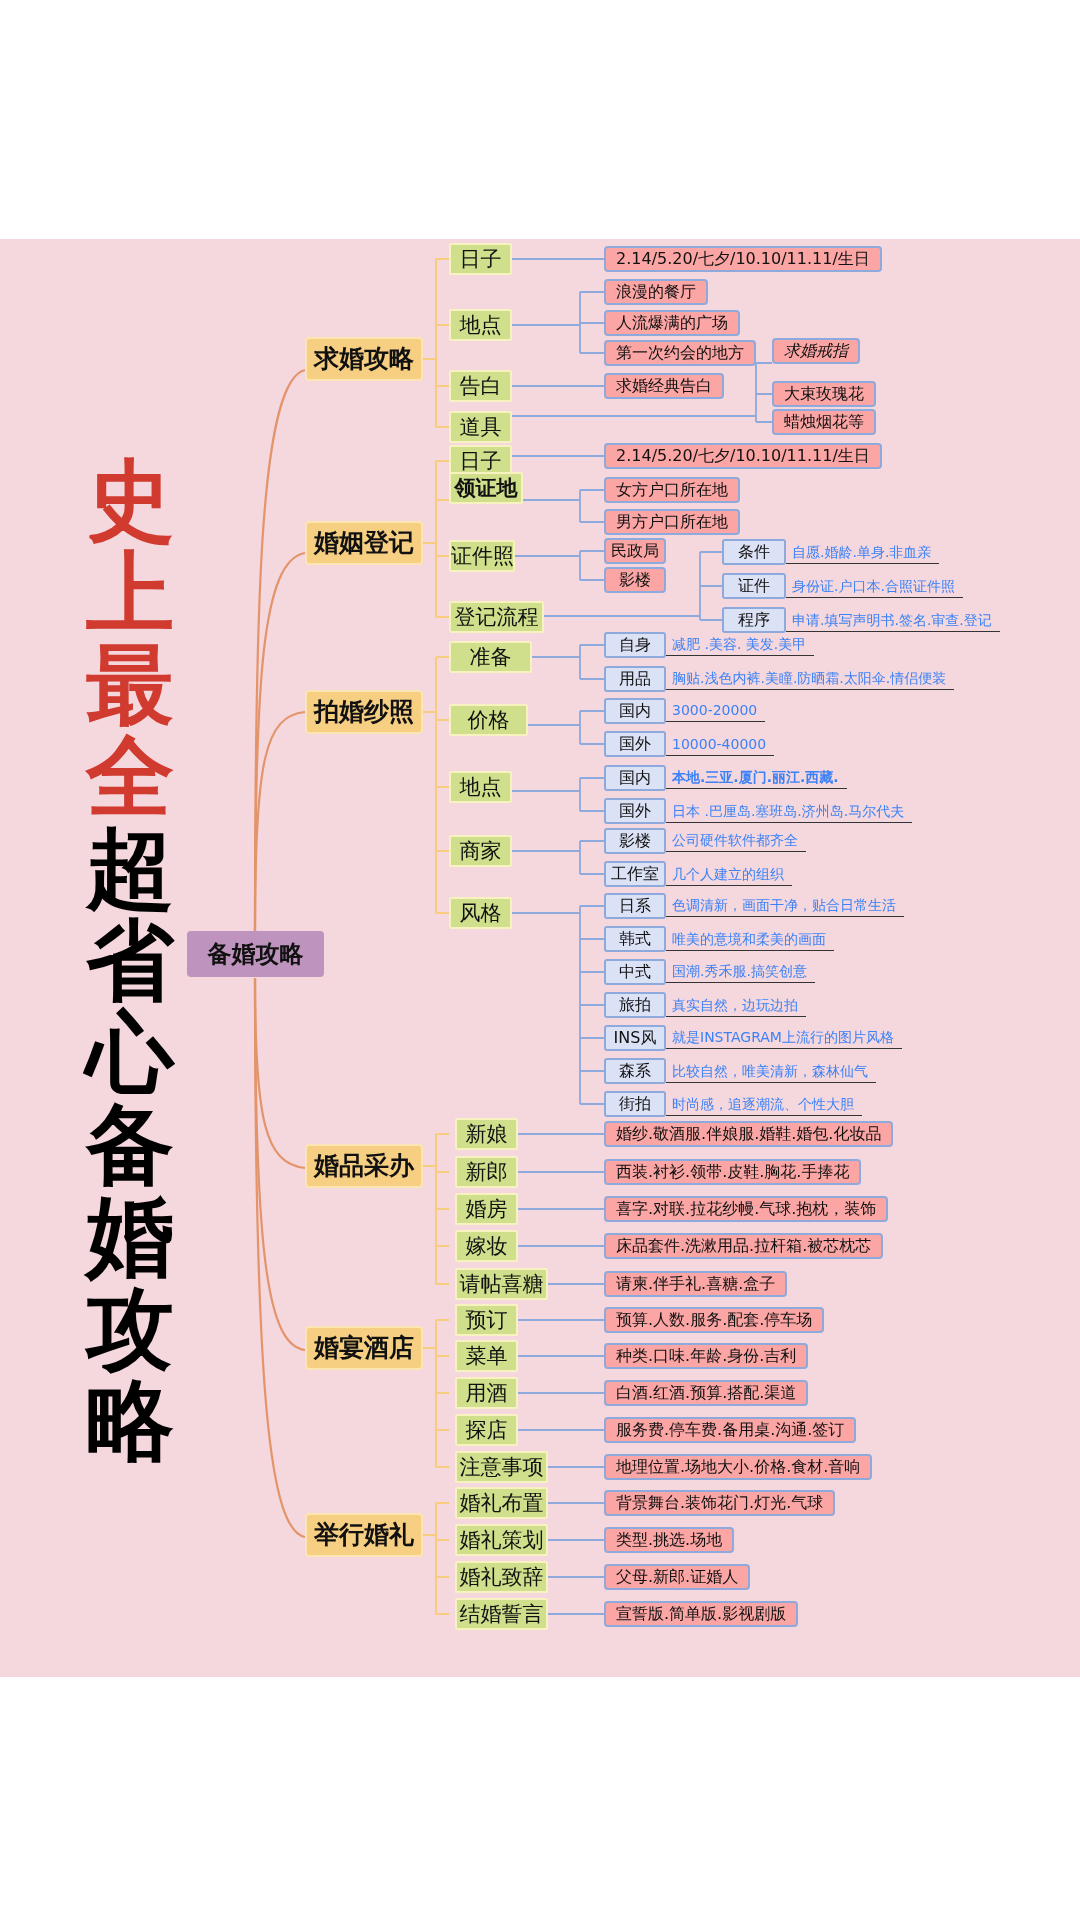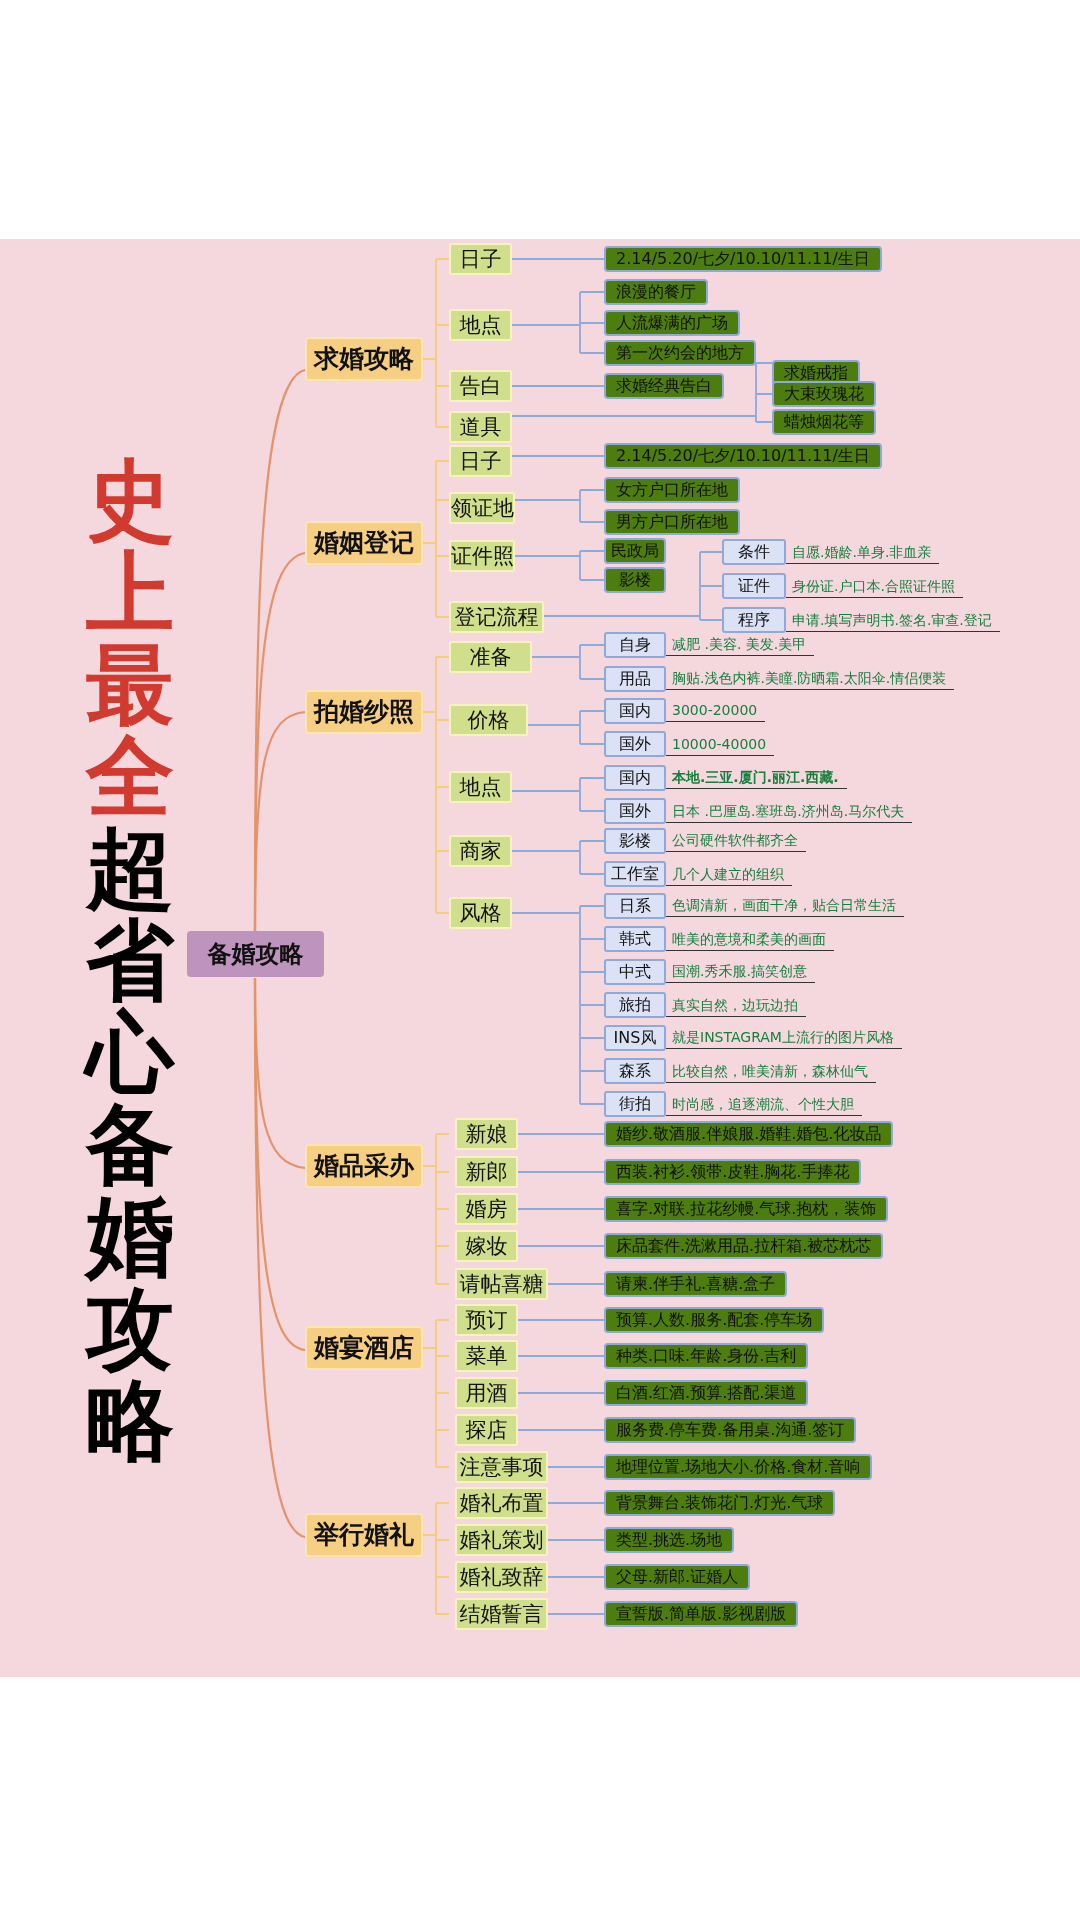--- a/index.html
+++ b/index.html
@@ -9,25 +9,25 @@
   svg.links { position:absolute; left:0; top:0; width:1080px; height:1920px; }
   .title-col { position:absolute; left:80px; top:455px; width:100px; }
   .title-char { display:block; font-size:88px; font-weight:bold; line-height:92px; text-align:center; }
   .node { position:absolute; box-sizing:border-box; white-space:nowrap; color:#111; }
   .root { background:#be93bd; border-radius:4px; font-size:24px; font-weight:bold; text-align:center;
           line-height:46px; height:46px; }
   .l1 { background:#f7cf82; border:2px solid #fbe6b3; border-radius:4px; font-size:25px; font-weight:bold;
         text-align:center; height:44px; line-height:40px; }
   .l2 { background:#cfdf8b; border:2px solid #f7f2c0; border-radius:2px; font-size:21px;
         text-align:center; height:32px; line-height:28px; }
-  .leaf { background:#4d7c0f; border:2px solid #8ea9db; border-radius:4px; font-size:16px;
+  .leaf { background:#fca5a5; border:2px solid #8ea9db; border-radius:4px; font-size:16px;
           height:26px; line-height:22px; padding:0 10px; }
   .tag { background:#dbe2f6; border:2px solid #8ea9db; border-radius:3px; font-size:16px;
          height:26px; line-height:22px; text-align:center; }
-  .note { position:absolute; font-size:14px; line-height:20px; white-space:nowrap; color:#15803d;
+  .note { position:absolute; font-size:14px; line-height:20px; white-space:nowrap; color:#3b82f6;
           border-bottom:1.5px solid #333; padding:0 8px 1px 6px; }
 </style>
 </head>
 <body>
 
 <div class="canvas"></div>
 
 <svg class="links" xmlns="http://www.w3.org/2000/svg">
   <g fill="none" stroke="#e3946a" stroke-width="2.2">
     <path d="M255,931 C255,600 260,380 305,370"></path>
@@ -88,21 +88,21 @@
 <div class="node l1" style="left:305px;top:1144px;width:118px;">婚品采办</div>
 <div class="node l1" style="left:305px;top:1326px;width:118px;">婚宴酒店</div>
 <div class="node l1" style="left:305px;top:1513px;width:118px;">举行婚礼</div>
 
 <div class="node l2" style="left:449px;top:243px;width:63px;">日子</div>
 <div class="node l2" style="left:449px;top:309px;width:63px;">地点</div>
 <div class="node l2" style="left:449px;top:370px;width:63px;">告白</div>
 <div class="node l2" style="left:449px;top:411px;width:63px;">道具</div>
 
 <div class="node l2" style="left:449px;top:445px;width:63px;">日子</div>
-<div class="node l2" style="left:449px;top:492px;width:66px;">领证地</div>
+<div class="node l2" style="left:449px;top:472px;width:74px;font-weight:bold;">领证地</div>
 <div class="node l2" style="left:449px;top:540px;width:66px;">证件照</div>
 <div class="node l2" style="left:449px;top:601px;width:95px;">登记流程</div>
 
 <div class="node l2" style="left:449px;top:641px;width:83px;">准备</div>
 <div class="node l2" style="left:449px;top:704px;width:79px;">价格</div>
 <div class="node l2" style="left:449px;top:771px;width:63px;">地点</div>
 <div class="node l2" style="left:449px;top:835px;width:63px;">商家</div>
 <div class="node l2" style="left:449px;top:897px;width:63px;">风格</div>
 
 <div class="node l2" style="left:455px;top:1118px;width:63px;">新娘</div>
@@ -120,21 +120,21 @@
 <div class="node l2" style="left:455px;top:1487px;width:93px;">婚礼布置</div>
 <div class="node l2" style="left:455px;top:1524px;width:93px;">婚礼策划</div>
 <div class="node l2" style="left:455px;top:1561px;width:93px;">婚礼致辞</div>
 <div class="node l2" style="left:455px;top:1598px;width:93px;">结婚誓言</div>
 
 <div class="node leaf" style="left:604px;top:246px;">2.14/5.20/七夕/10.10/11.11/生日</div>
 <div class="node leaf" style="left:604px;top:279px;">浪漫的餐厅</div>
 <div class="node leaf" style="left:604px;top:310px;">人流爆满的广场</div>
 <div class="node leaf" style="left:604px;top:340px;">第一次约会的地方</div>
 <div class="node leaf" style="left:604px;top:373px;">求婚经典告白</div>
-<div class="node leaf" style="left:772px;top:360px;">求婚戒指</div>
+<div class="node leaf" style="left:772px;top:338px;font-style:italic;">求婚戒指</div>
 <div class="node leaf" style="left:772px;top:381px;">大束玫瑰花</div>
 <div class="node leaf" style="left:772px;top:409px;">蜡烛烟花等</div>
 
 <div class="node leaf" style="left:604px;top:443px;">2.14/5.20/七夕/10.10/11.11/生日</div>
 <div class="node leaf" style="left:604px;top:477px;">女方户口所在地</div>
 <div class="node leaf" style="left:604px;top:509px;">男方户口所在地</div>
 <div class="node leaf" style="left:604px;top:538px;width:62px;text-align:center;padding:0;">民政局</div>
 <div class="node leaf" style="left:604px;top:567px;width:62px;text-align:center;padding:0;">影楼</div>
 <div class="node tag" style="left:722px;top:539px;width:64px;">条件</div>
 <div class="note" style="left:786px;top:542px;">自愿.婚龄.单身.非血亲</div>

